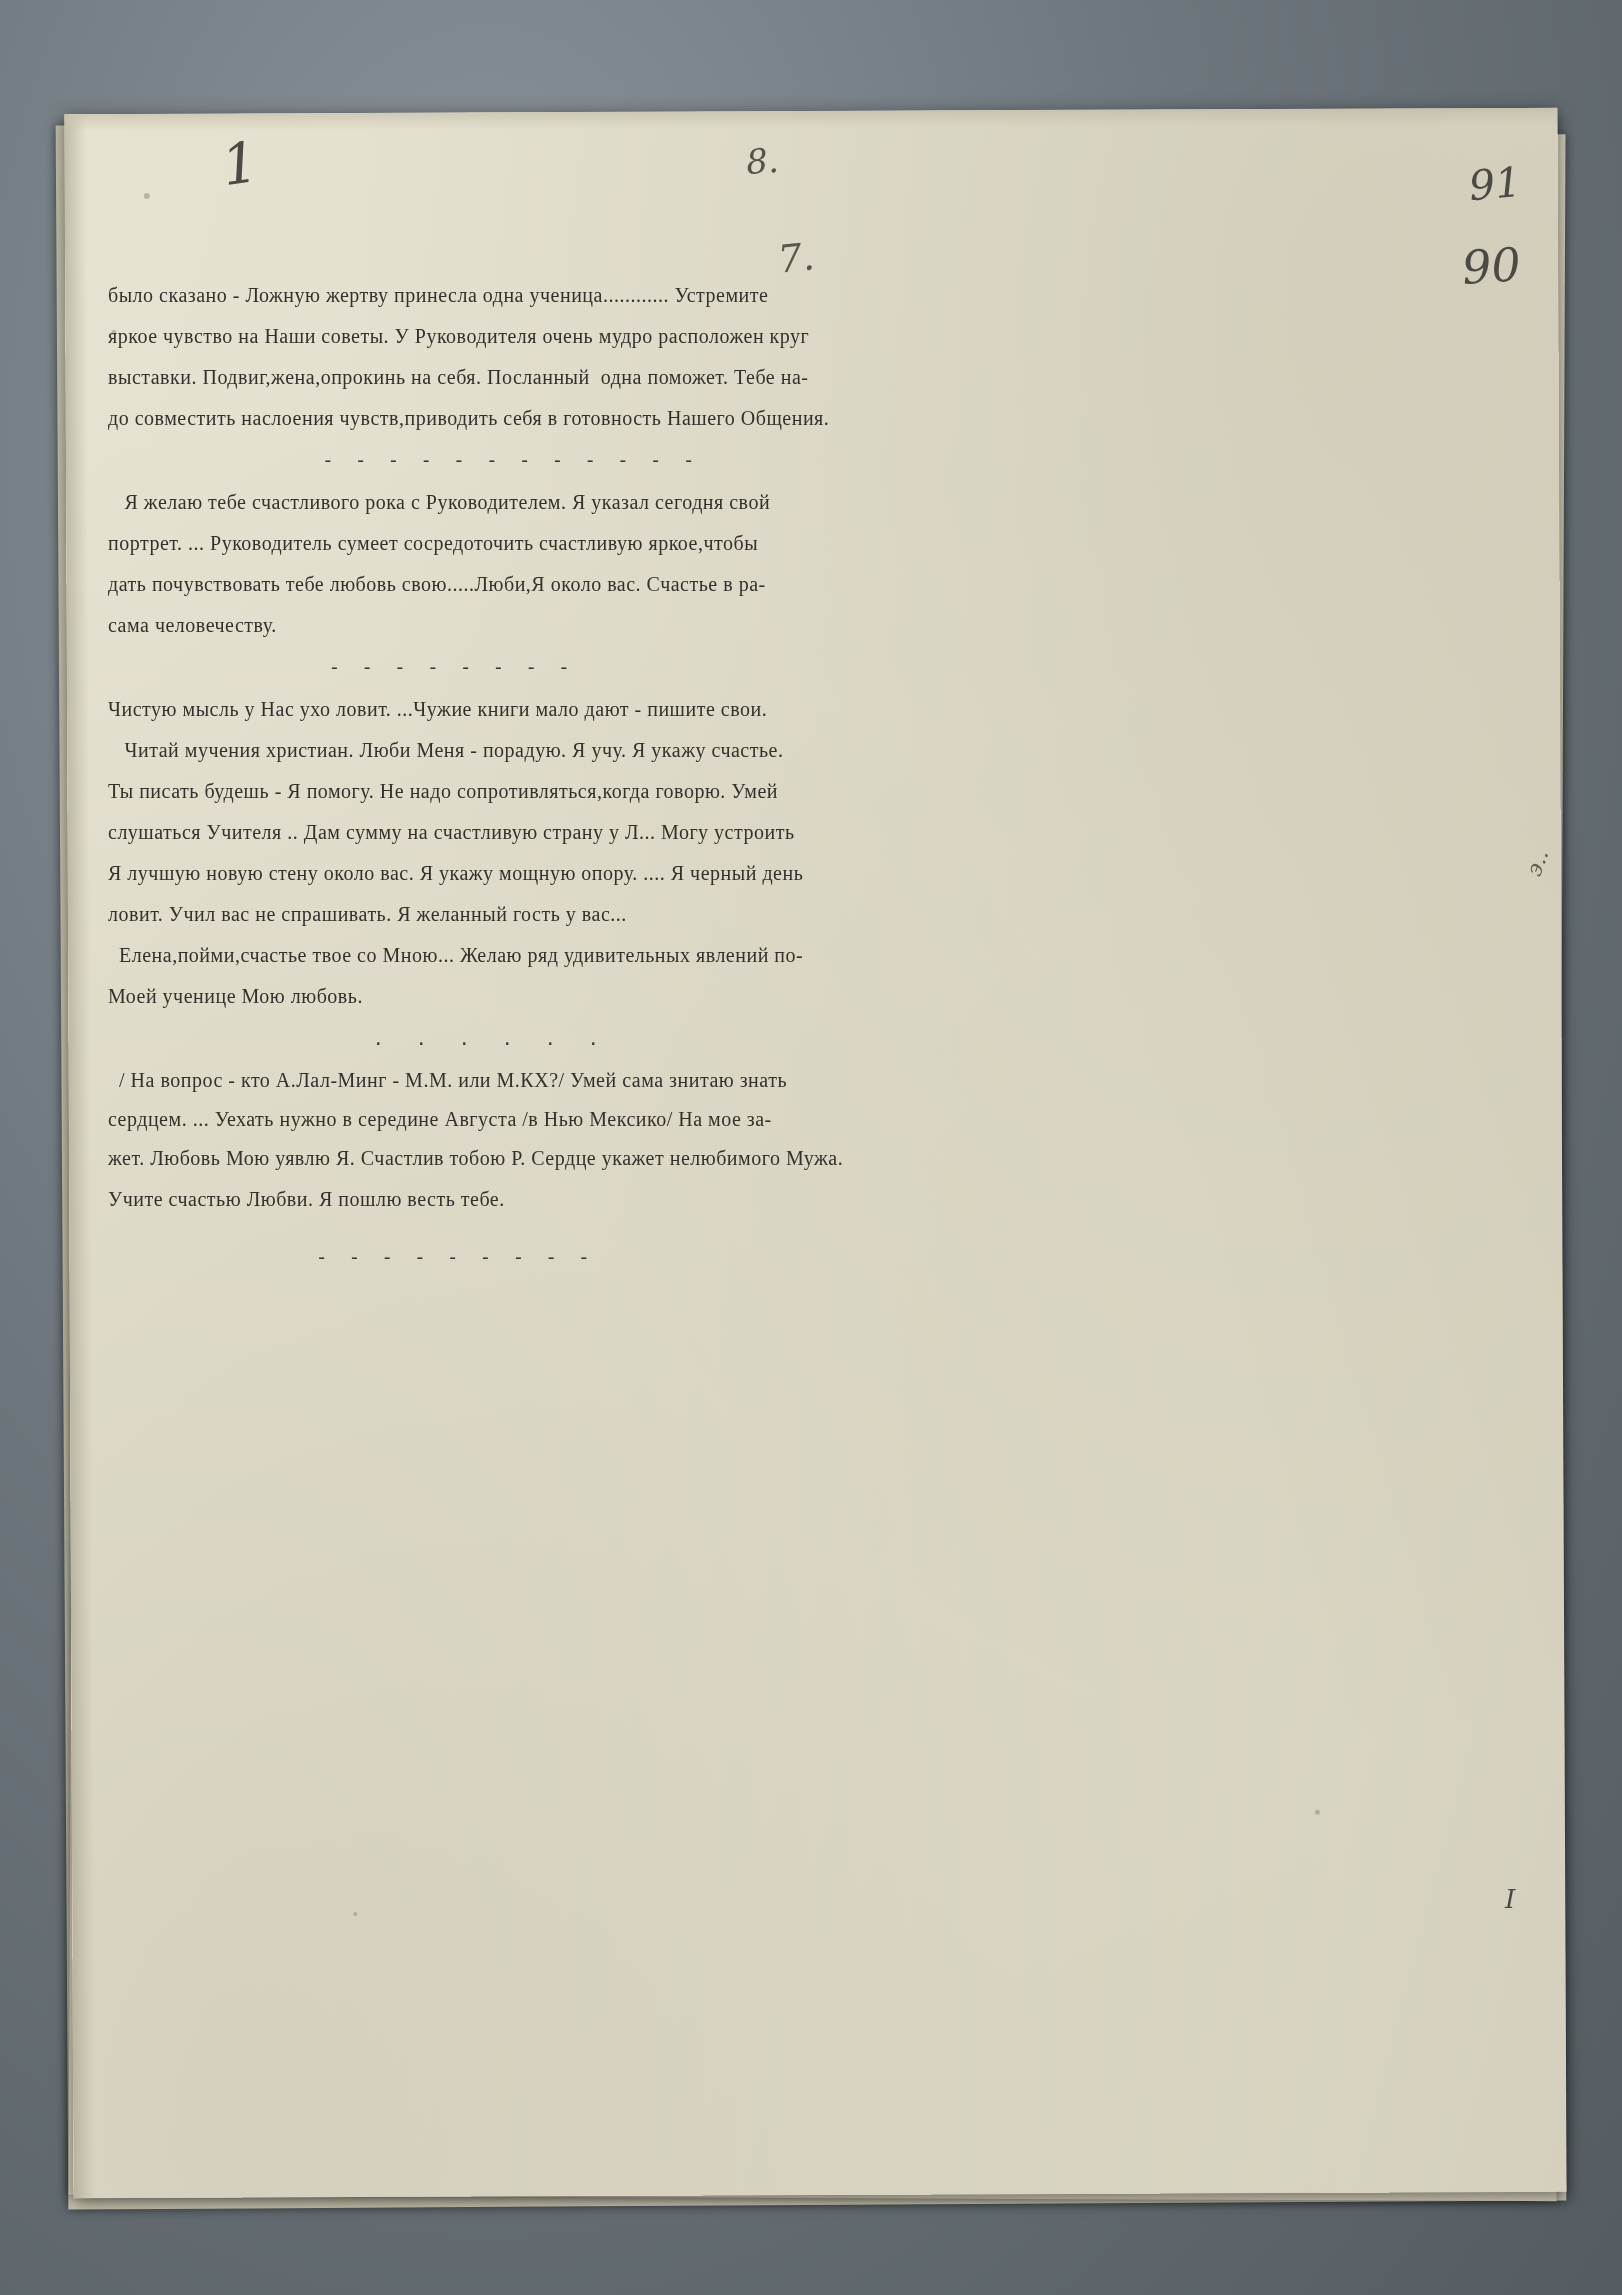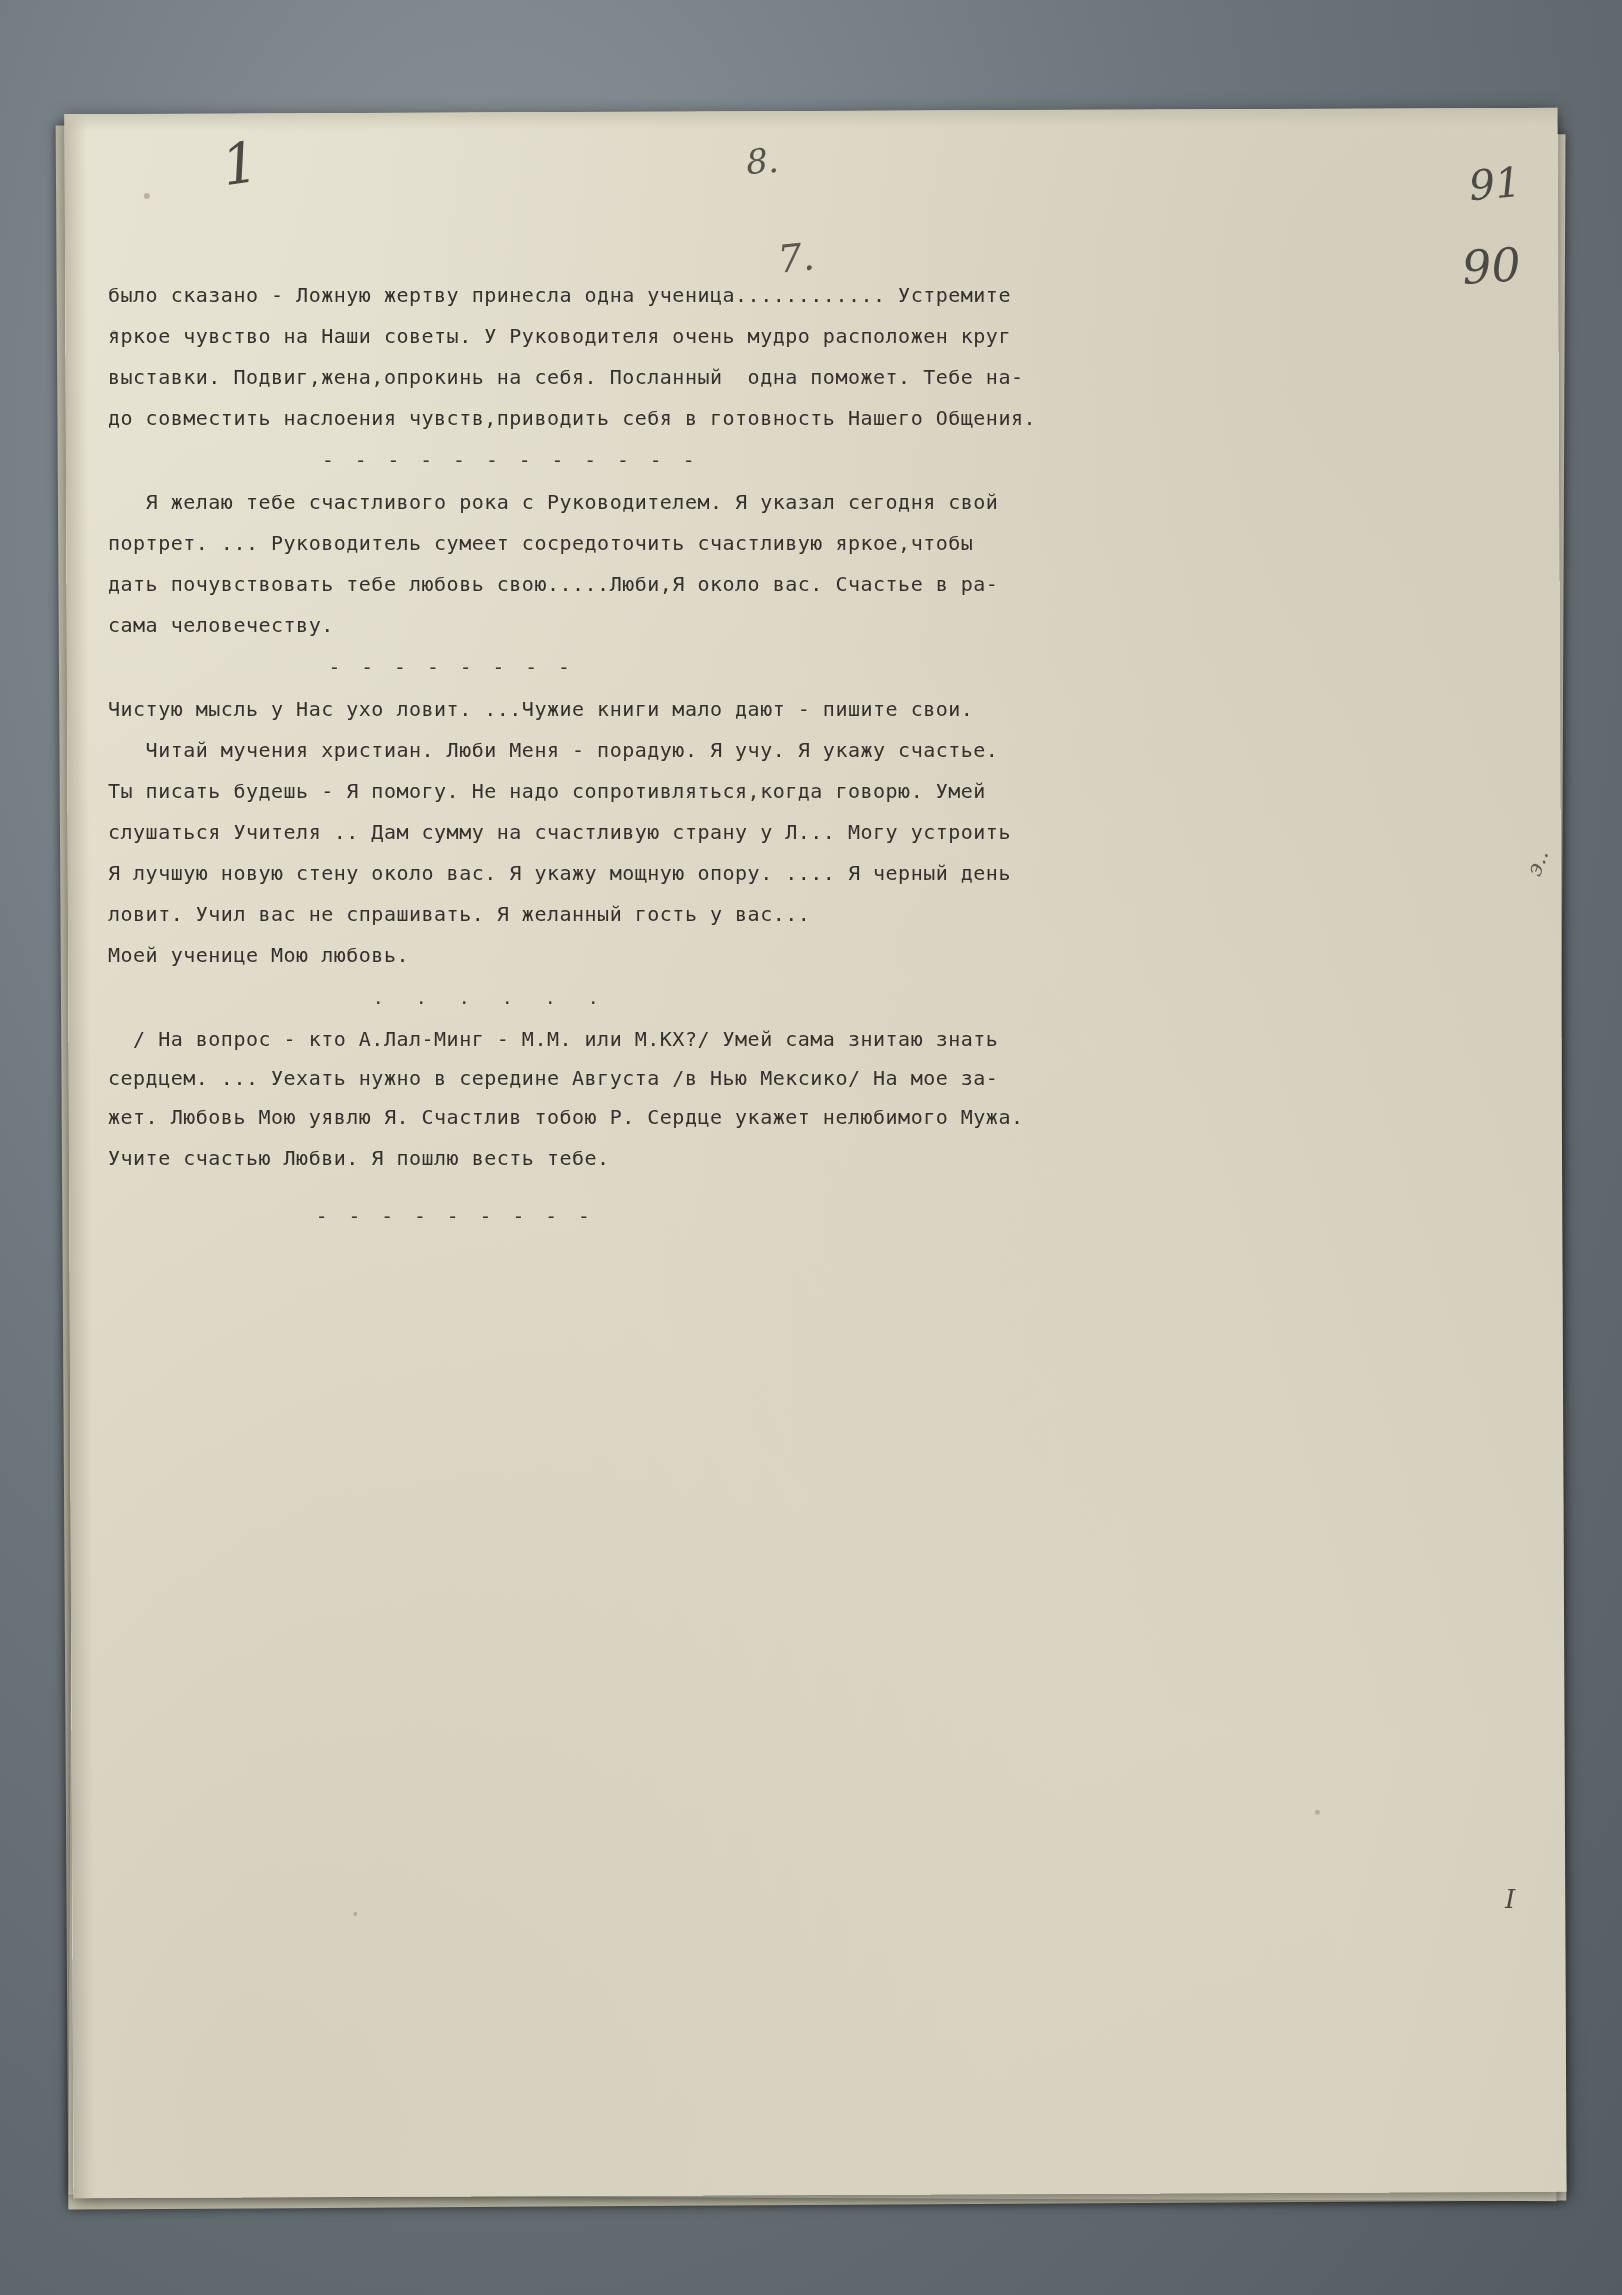--- a/index.html
+++ b/index.html
@@ -85,20 +85,21 @@
     font-size: 20px;
     letter-spacing: 0.5px;
     line-height: 1.0;
   }
 
   .para { margin-bottom: 0; }
   .line {
     white-space: pre;
     height: 41px;
     line-height: 41px;
+    font-family: Liberation Serif, serif;
   }
   .line.tight { height: 37px; line-height: 37px; }
   .gap-sm { height: 15.7px; }
 
   .sep {
     text-align: center;
     letter-spacing: 4.6px;
     color: #3a3833;
     height: 43px;
     line-height: 43px;
@@ -184,20 +185,21 @@
   <div class="para">
     <div class="line">Чистую мысль у Нас ухо ловит. ...Чужие книги мало дают - пишите свои.</div>
     <div class="line">   Читай мучения христиан. Люби Меня - порадую. Я учу. Я укажу счастье.</div>
     <div class="line">Ты писать будешь - Я помогу. Не надо сопротивляться,когда говорю. Умей</div>
     <div class="line">слушаться Учителя .. Дам сумму на счастливую страну у Л... Могу устроить</div>
     <div class="line">Я лучшую новую стену около вас. Я укажу мощную опору. .... Я черный день</div>
     <div class="line">ловит. Учил вас не спрашивать. Я желанный гость у вас...</div>
   </div>
 
   <div class="para">
+    <div class="line">  Елена,пойми,счастье твое со Мною... Желаю ряд удивительных явлений по-</div>
     <div class="line">Моей ученице Мою любовь.</div>
   </div>
 
   <div class="sep dots">. . . . . .</div>
 
   <div class="para">
     <div class="line">  / На вопрос - кто А.Лал-Минг - М.М. или М.КХ?/ Умей сама знитаю знать</div>
     <div class="line tight">сердцем. ... Уехать нужно в середине Августа /в Нью Мексико/ На мое за-</div>
     <div class="line">жет. Любовь Мою уявлю Я. Счастлив тобою Р. Сердце укажет нелюбимого Мужа.</div>
     <div class="line">Учите счастью Любви. Я пошлю весть тебе.</div>

